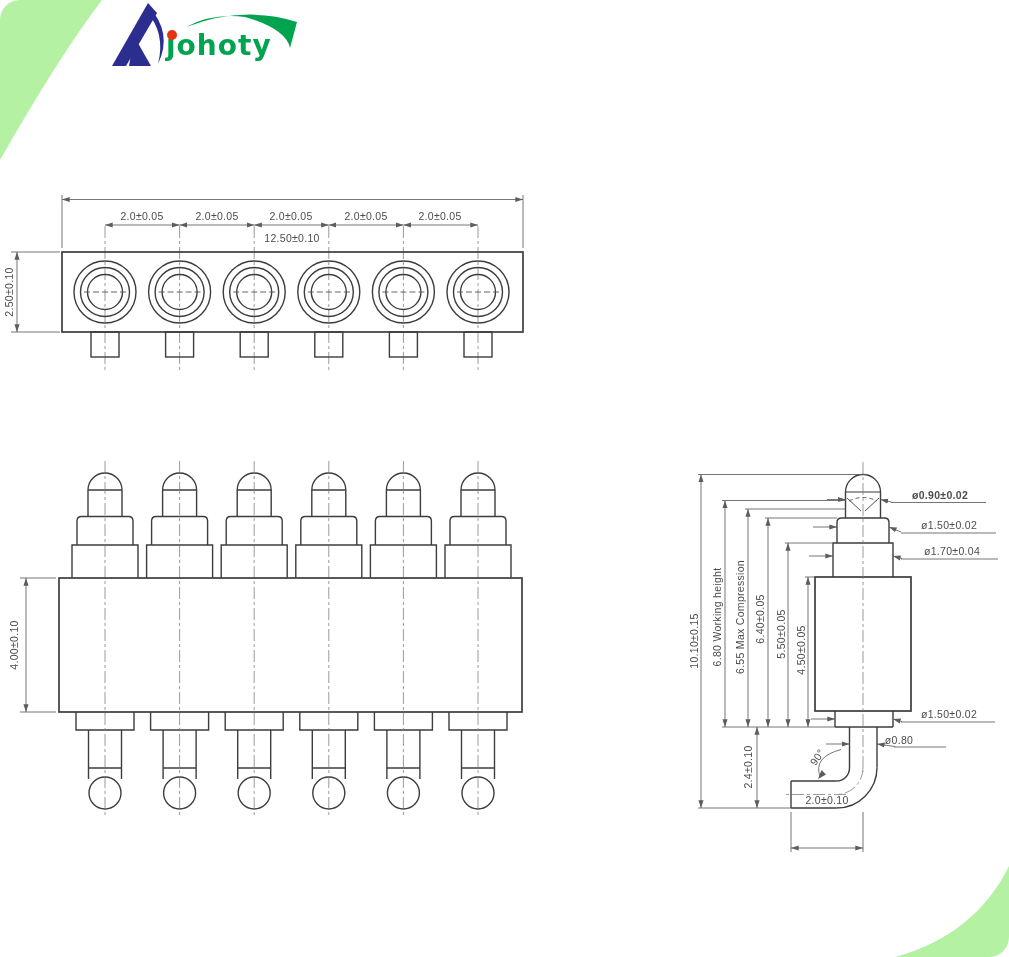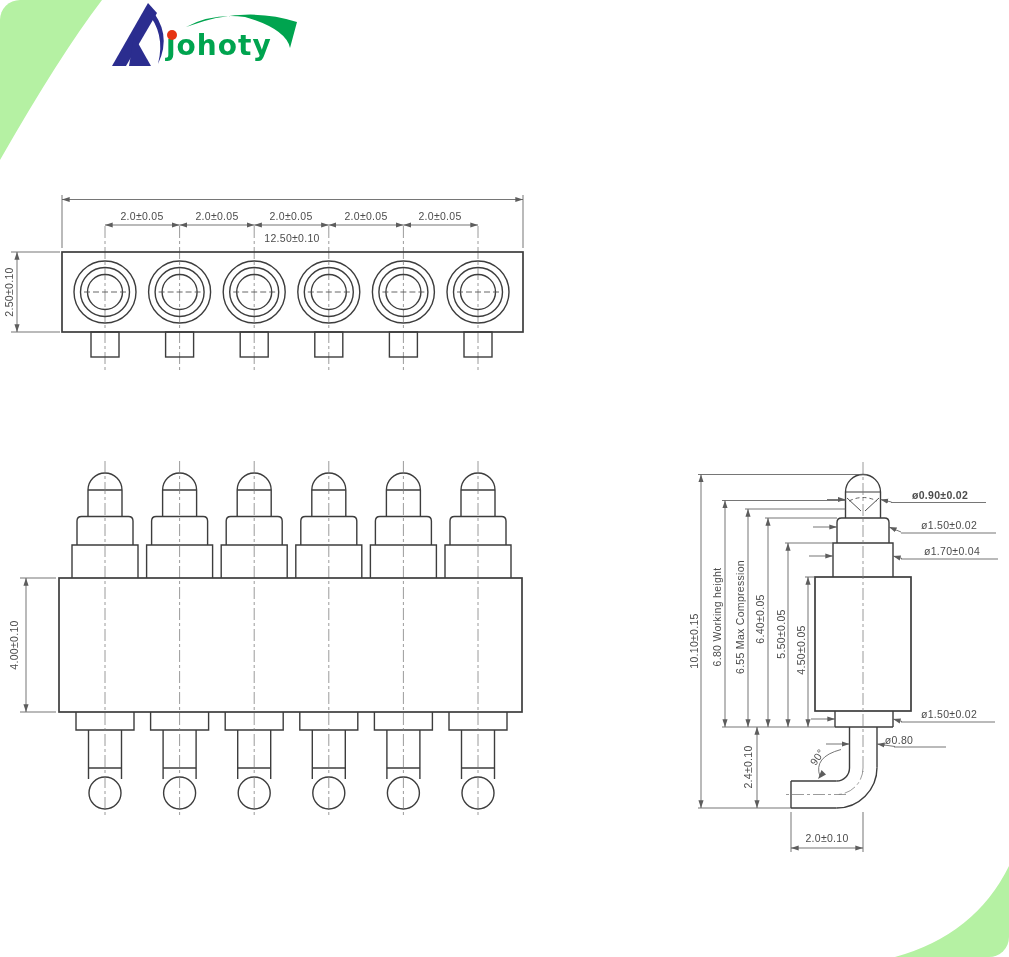--- a/index.html
+++ b/index.html
@@ -200,15 +200,15 @@
   <span class="lbl rot" style="left:781px;top:634px;">5.50±0.05</span>
   <span class="lbl rot" style="left:801px;top:650px;">4.50±0.05</span>
   <span class="lbl rot" style="left:748px;top:767px;">2.4±0.10</span>
 
   <span class="lbl" style="left:940px;top:495px;font-weight:bold;">ø0.90±0.02</span>
   <span class="lbl" style="left:949px;top:525px;">ø1.50±0.02</span>
   <span class="lbl" style="left:952px;top:551px;">ø1.70±0.04</span>
   <span class="lbl" style="left:949px;top:714px;">ø1.50±0.02</span>
   <span class="lbl" style="left:899px;top:740px;">ø0.80</span>
   <span class="lbl rot55" style="left:817px;top:757px;">90°</span>
-  <span class="lbl" style="left:827px;top:838px;text-align:right;">2.0±0.10</span>
+  <span class="lbl" style="left:827px;top:800px;text-align:right;">2.0±0.10</span>
 
 </div>
 
 </body></html>

